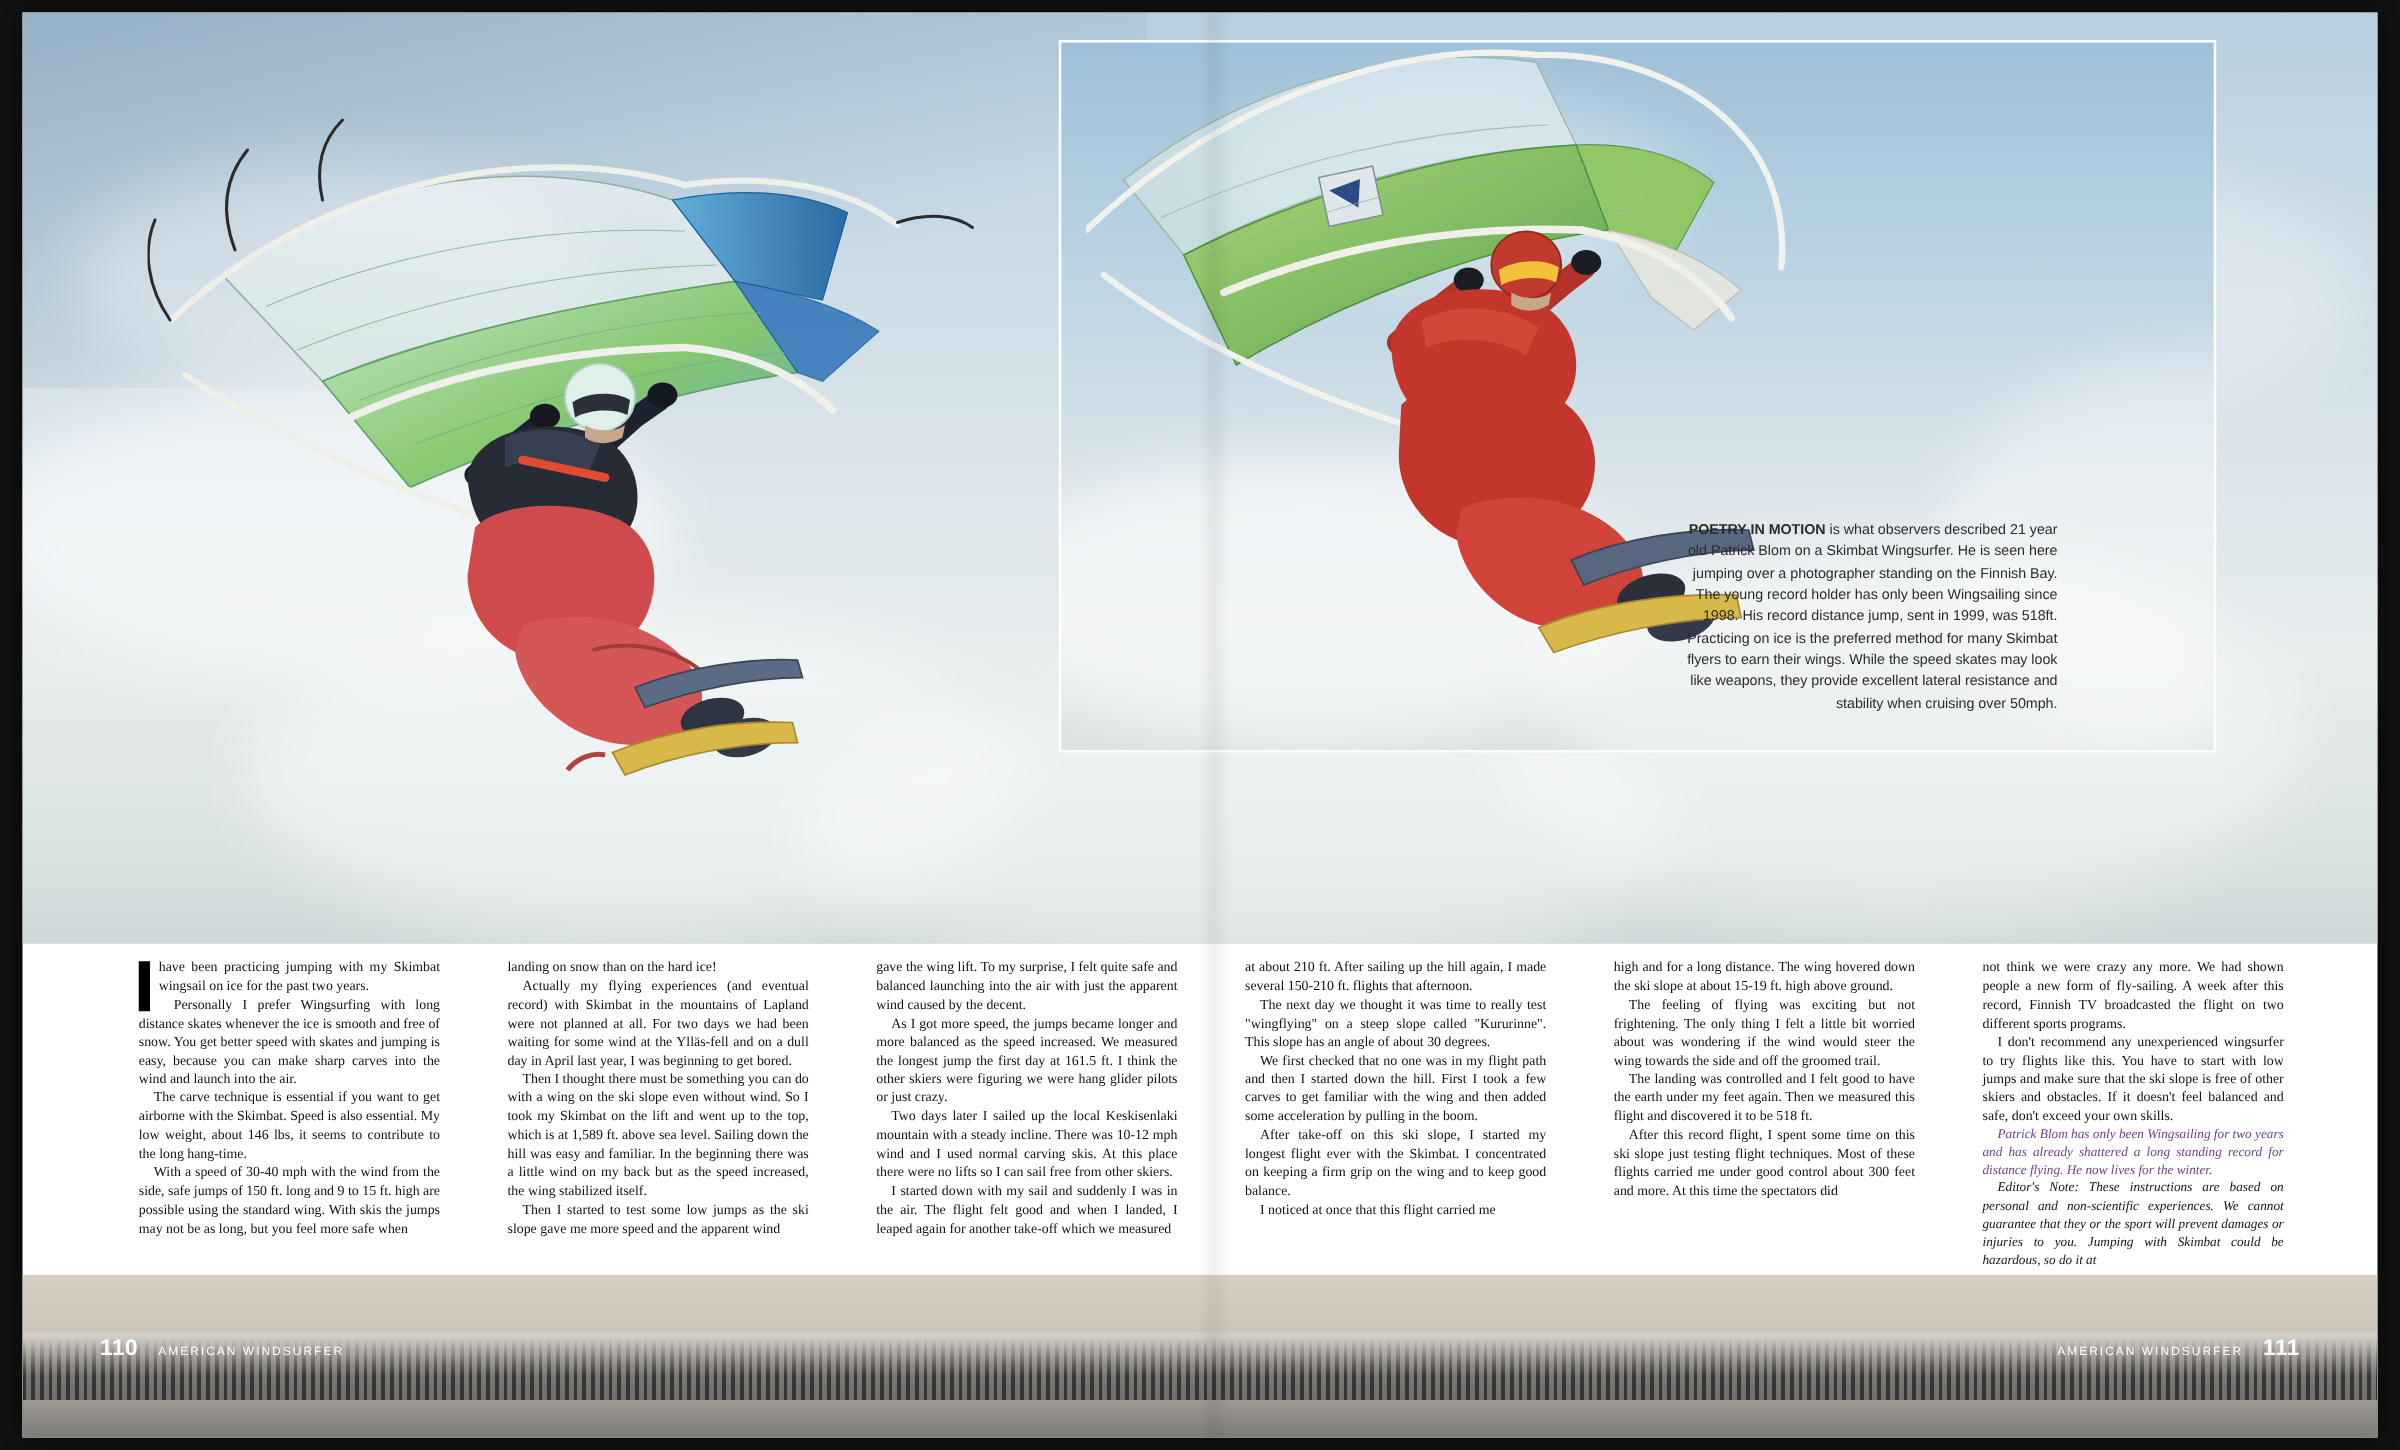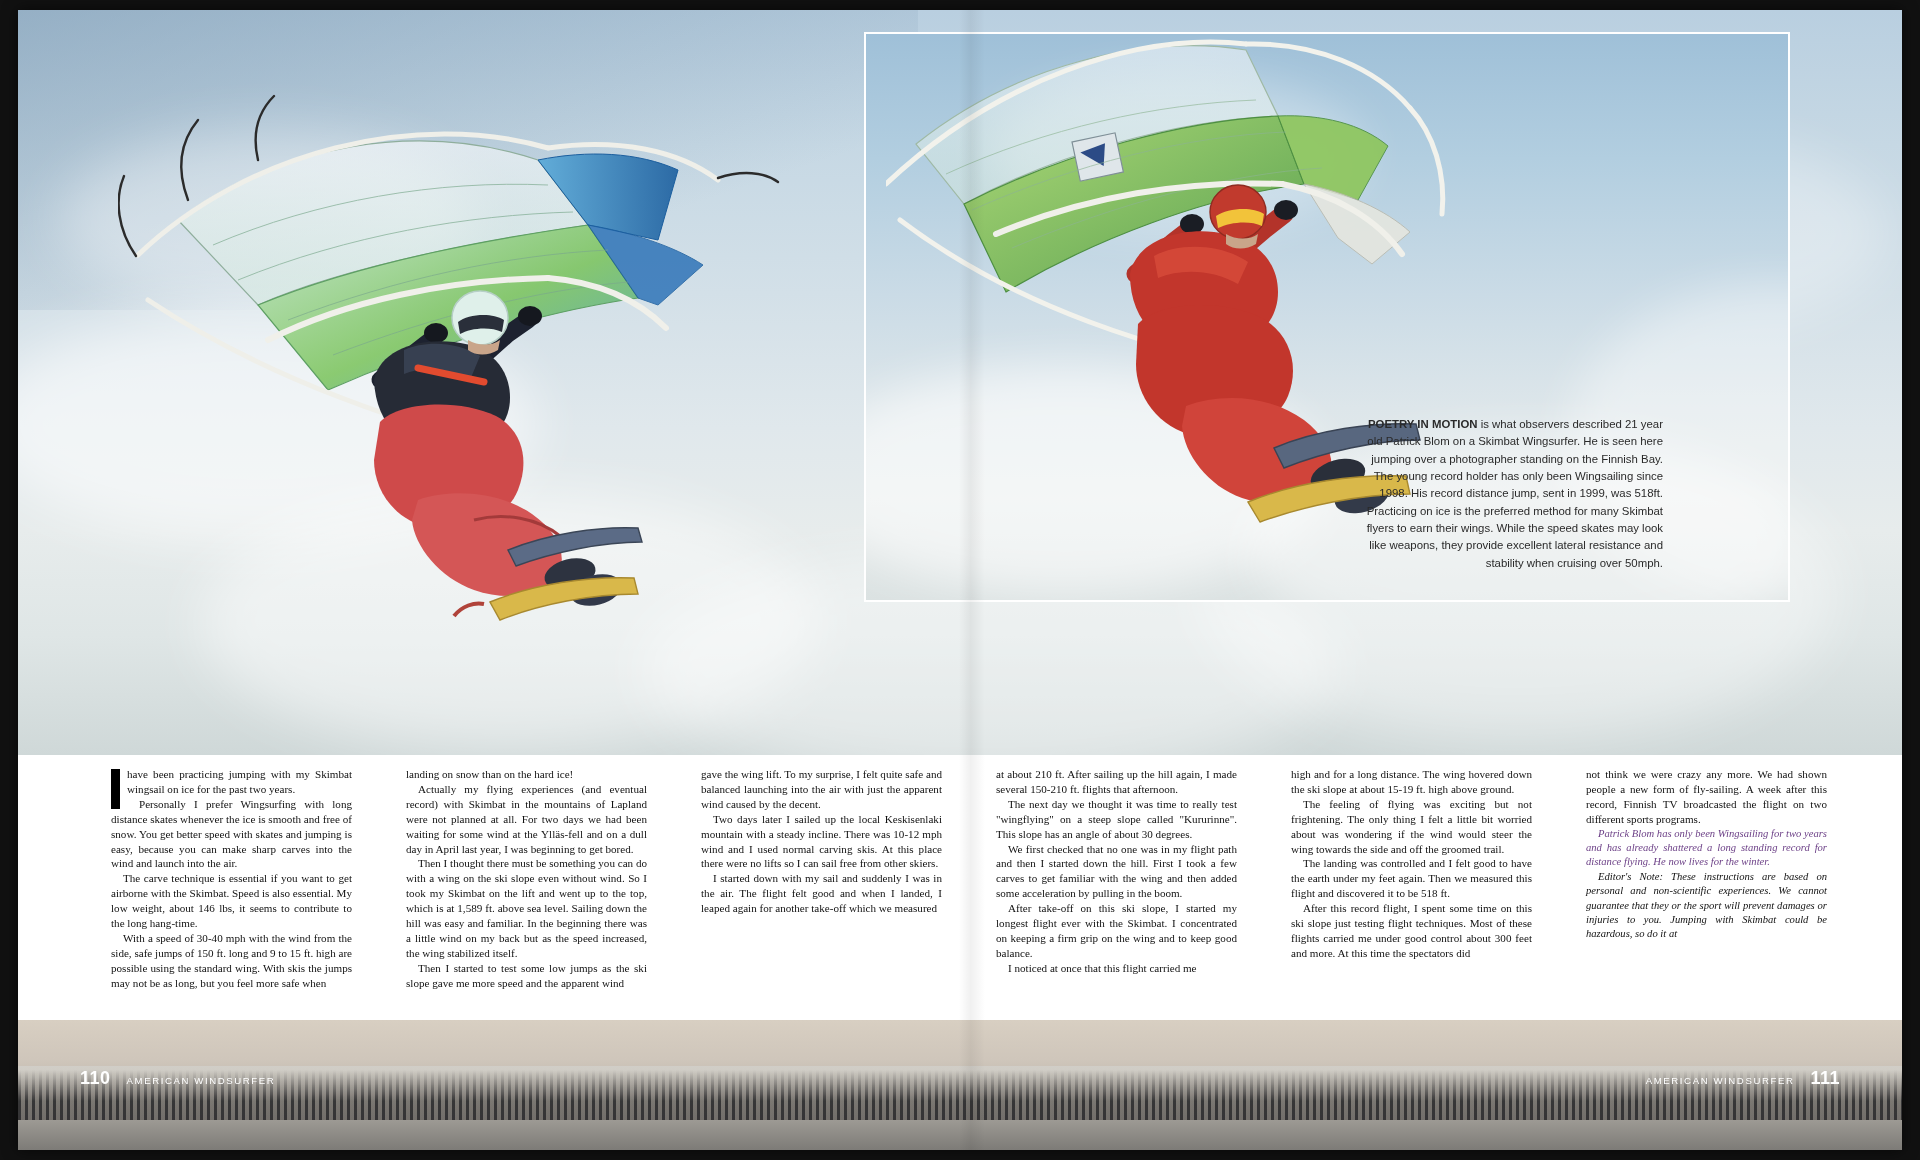--- a/index.html
+++ b/index.html
@@ -68,21 +68,21 @@
   
   .sky-dark {
     position: absolute;
     left: 0; top: 0; width: 900px; height: 300px;
     background: linear-gradient(to bottom right, rgba(120,150,175,0.55), rgba(150,175,195,0) 70%);
   }
 
   
   .inset-photo {
     position: absolute;
-    left: 846px;
+    left: 829px;
     top: 22px;
     width: 926px;
     height: 570px;
     background:
       linear-gradient(to bottom,
         #9fc0d8 0%,
         #b2cee0 22%,
         #cadbe6 46%,
         #dde6ea 66%,
         #e6ebeb 82%,
@@ -462,20 +462,21 @@
 
       <div class="col">
         <p class="noindent">landing  on snow than on the hard ice!</p>
         <p>Actually my flying experiences (and eventual record) with Skimbat in the mountains of Lapland were not planned at all. For two days we had been waiting for some wind at the Ylläs-fell and on a dull day in April last year, I was beginning to get bored.</p>
         <p>Then I thought  there must be something you can do with a wing on the ski slope even without wind.  So I took my Skimbat on the lift and went up to the top, which is at 1,589 ft. above sea level. Sailing down the hill was easy and familiar. In the beginning there was a little wind on my back but as the speed increased, the wing stabilized itself.</p>
         <p>Then I started to test some low jumps as the ski slope gave me more speed and the apparent wind</p>
       </div>
 
       <div class="col">
         <p class="noindent">gave the wing lift. To my surprise, I felt quite safe and balanced launching into the air with just the apparent wind caused by the decent.</p>
+        <p>As I got more speed, the jumps became longer and more balanced as the speed increased. We measured the longest jump the first day at 161.5 ft. I think the other skiers were figuring we were hang glider pilots or just crazy.</p>
         <p>Two days later I sailed up the local Keskisenlaki mountain with a steady incline. There was 10-12 mph wind and I used normal carving skis. At this place there were no lifts so I can sail free from other skiers.</p>
         <p>I started down with my sail and suddenly I was in the air. The flight felt good and when I  landed, I leaped again for another take-off which we measured</p>
       </div>
 
       <div class="col">
         <p class="noindent">at  about 210 ft. After sailing up the hill again, I made several 150-210 ft. flights that afternoon.</p>
         <p>The next day we thought it was time to really test "wingflying" on a steep slope called "Kururinne". This slope has an angle of about 30 degrees.</p>
         <p>We first checked that no one was in my flight path and then I started down the hill. First I took a few carves to get familiar with the wing and then added some acceleration by pulling in the boom.</p>
         <p>After take-off on this ski slope, I started my longest flight ever with the Skimbat.   I concentrated on keeping a firm grip on the wing and to keep good balance.</p>
         <p>I noticed at once that this flight carried me</p>
@@ -483,20 +484,21 @@
 
       <div class="col">
         <p class="noindent">high and for a long distance. The wing hovered down the ski slope at about 15-19 ft. high above ground.</p>
         <p>The feeling of flying was exciting but not frightening. The only thing I felt a little bit worried about was wondering if the wind would steer the wing towards the side and off the groomed trail.</p>
         <p>The landing was controlled and I felt good to have the earth under my feet again. Then we measured this flight and discovered it to be 518 ft.</p>
         <p>After this record flight, I spent some time on this ski slope just testing flight techniques. Most of these flights carried me under good control about 300 feet and more. At this time the spectators did</p>
       </div>
 
       <div class="col">
         <p class="noindent">not think we were crazy any more. We had shown people a new form of fly-sailing. A week after this record, Finnish TV broadcasted the flight on two different sports programs.</p>
+        <p>I don't recommend any unexperienced wingsurfer to try flights like this. You have to start with low jumps and make sure that the ski slope is free of other skiers and obstacles. If it doesn't feel balanced and safe, don't exceed your own skills.</p>
         <p class="italic-note">Patrick Blom has only been Wingsailing for two years and has already shattered a long standing record for distance flying. He now lives for the winter.</p>
         <p class="editor-note">Editor's Note: These instructions are based on personal and non-scientific experiences. We cannot guarantee that they or the sport will prevent damages or injuries to you. Jumping with Skimbat could be hazardous, so do it at</p>
       </div>
     </div>
 
     <div class="bottom-strip">
       <div class="tree-haze"></div>
       <div class="treeline"></div>
       <div class="snowfield"></div>
     </div>

